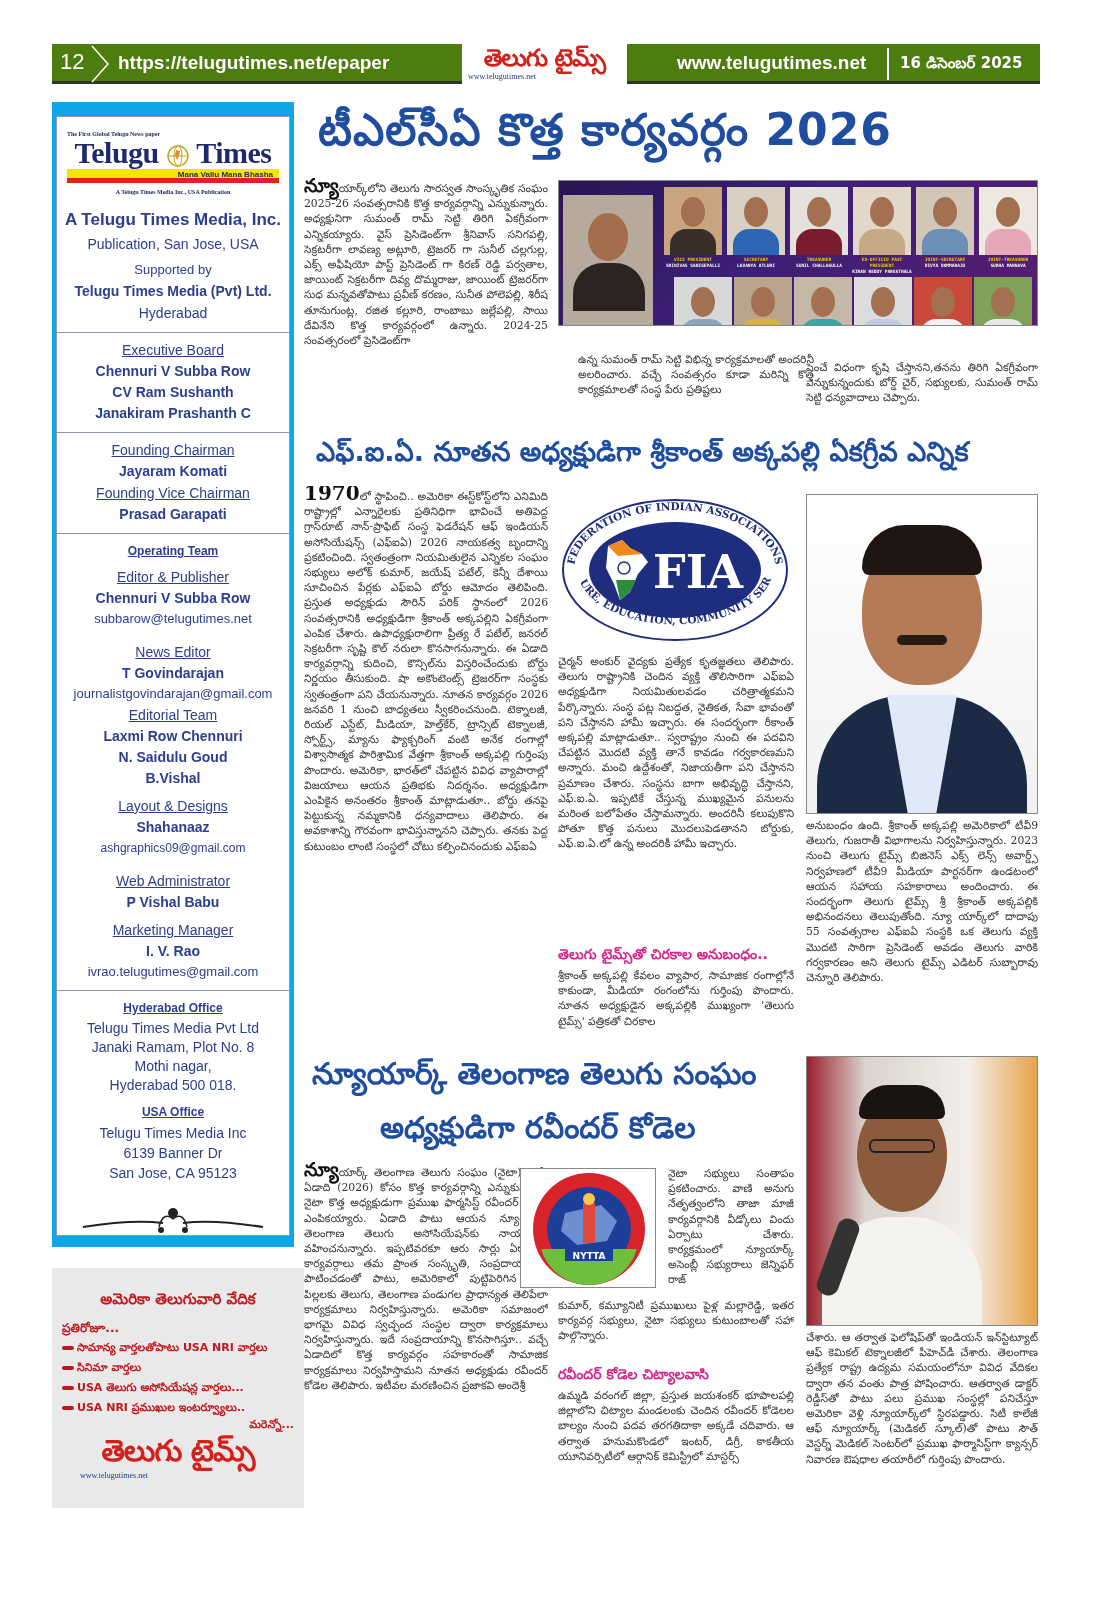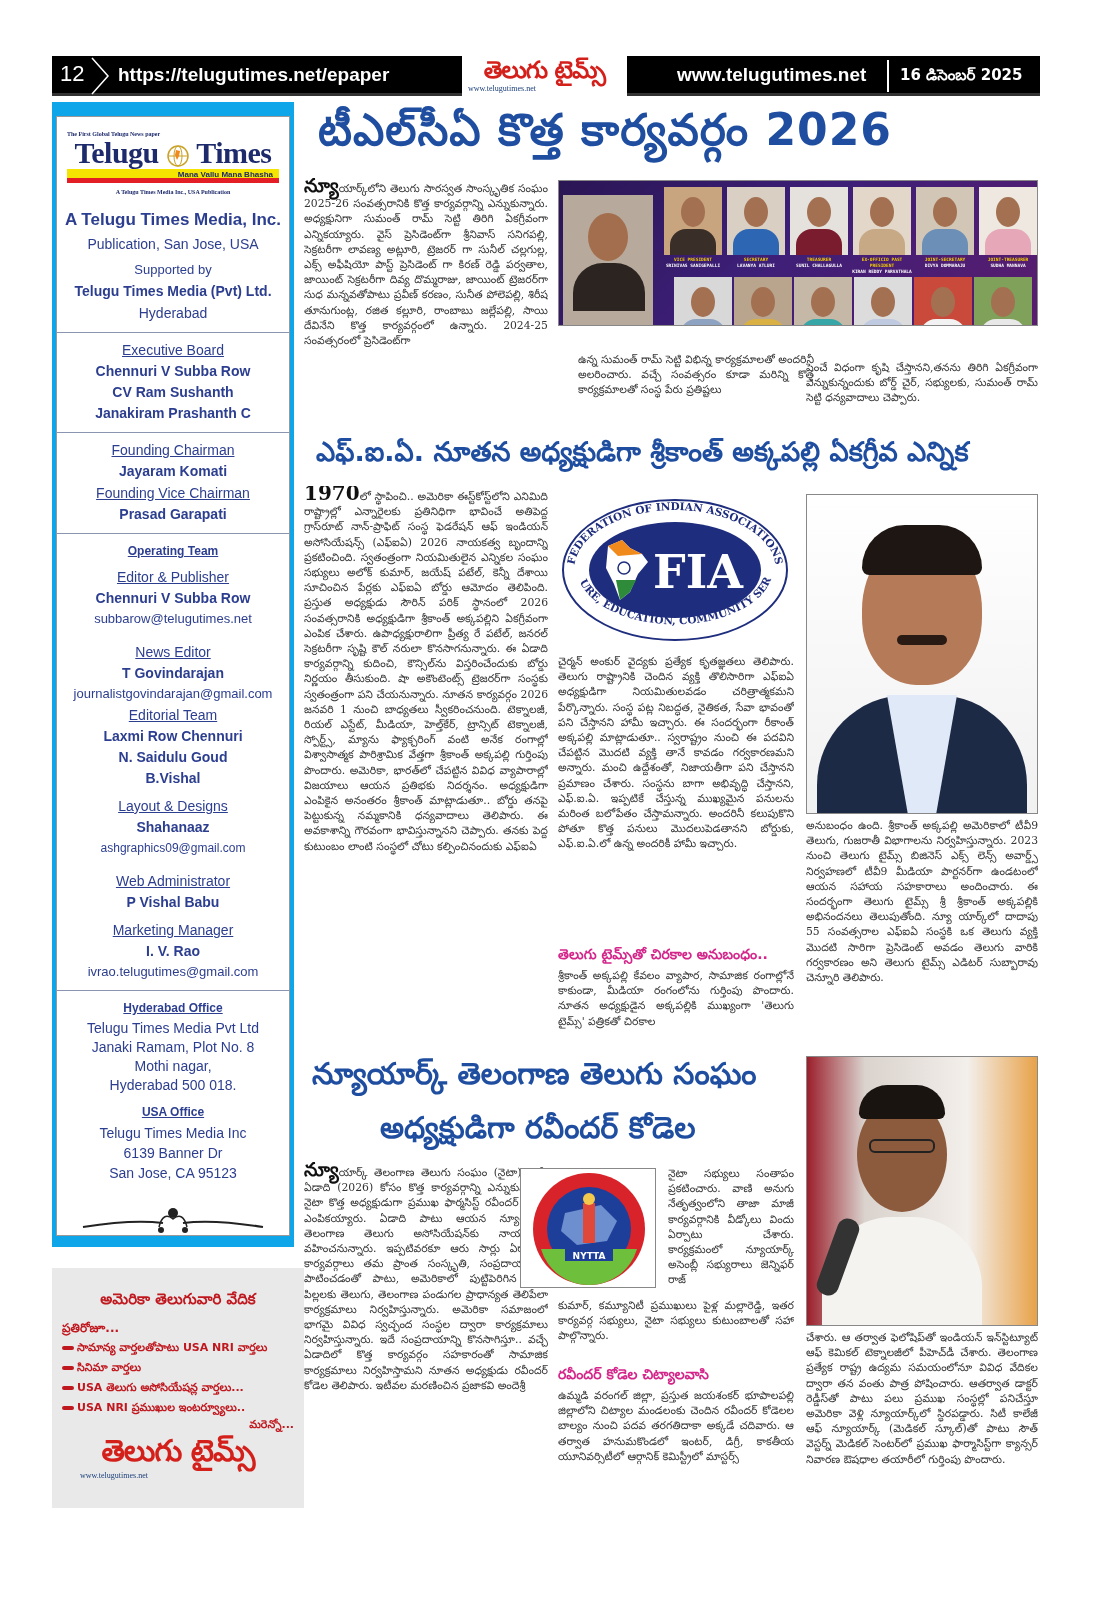--- a/index.html
+++ b/index.html
@@ -1,20 +1,20 @@
 <!DOCTYPE html>
 <html><head>
 <meta charset="utf-8">
 <style>
   * { box-sizing: border-box; margin: 0; padding: 0; }
   html, body { width: 1110px; height: 1600px; background: #ffffff; overflow: hidden; }
   body { position: relative; font-family: "DejaVu Sans", sans-serif; color: #222; }
 
   
-  .topbar { position: absolute; left: 52px; top: 56px; width: 988px; height: 40px; background: #000000; border-bottom: 3px solid #333; }
+  .topbar { position: absolute; left: 52px; top: 44px; width: 988px; height: 40px; background: #4d7c0f; border-bottom: 3px solid #333; }
   .topbar .pgnum { position: absolute; left: 8px; top: 5px; color: #fff; font: 22px "Liberation Sans", sans-serif; }
   .topbar .chev { position: absolute; left: 38px; top: 0; width: 20px; height: 40px; }
   .topbar .epaper { position: absolute; left: 66px; top: 8px; color: #fff; font: bold 19px "Liberation Sans", sans-serif; }
   .topbar .logo { position: absolute; left: 410px; top: 0; width: 165px; height: 40px; background: #fff; text-align: center; }
   .topbar .logo .tl { color: #d4201b; font: bold 24px "DejaVu Sans", sans-serif; line-height: 28px; letter-spacing: -1px; }
   .topbar .logo .url { color: #1a3f7a; font: 8px "Liberation Serif", serif; line-height: 9px; text-align: left; padding-left: 6px; }
   .topbar .www { position: absolute; left: 625px; top: 8px; color: #fff; font: bold 19px "Liberation Sans", sans-serif; }
   .topbar .vsep { position: absolute; left: 835px; top: 4px; width: 2px; height: 32px; background: #fff; }
   .topbar .date { position: absolute; left: 848px; top: 10px; color: #fff; font: bold 15px "DejaVu Sans", sans-serif; }
 

